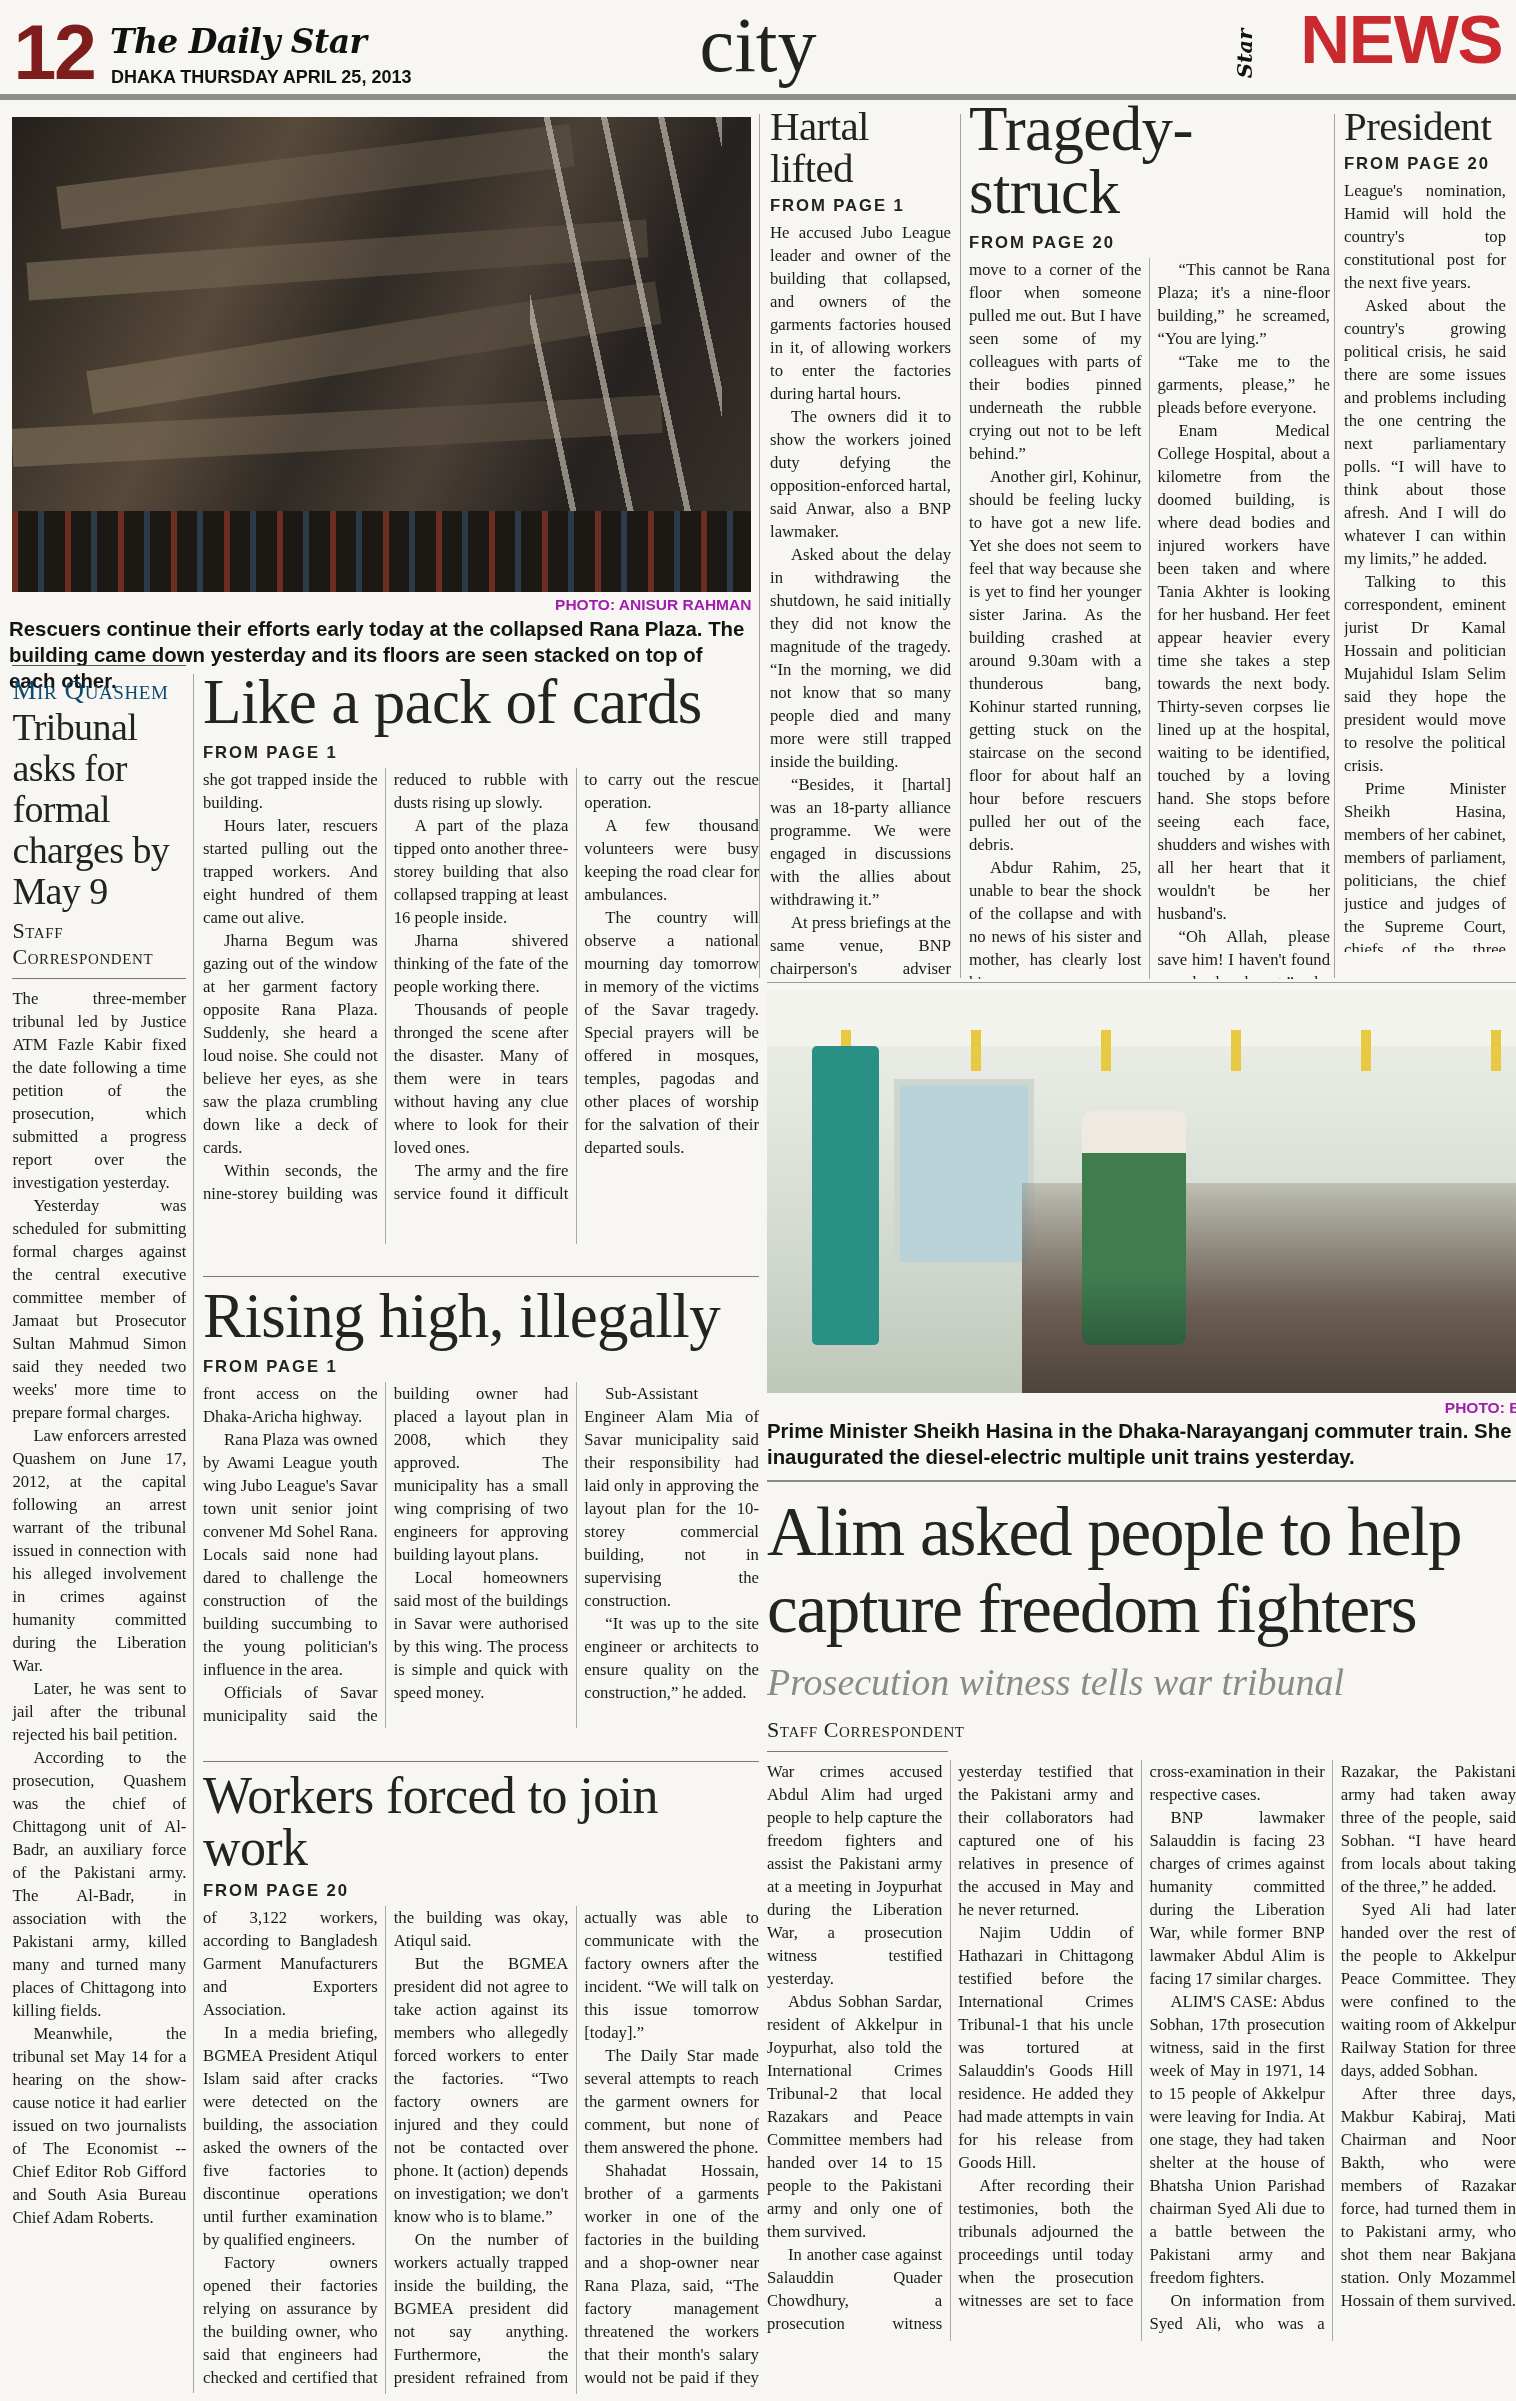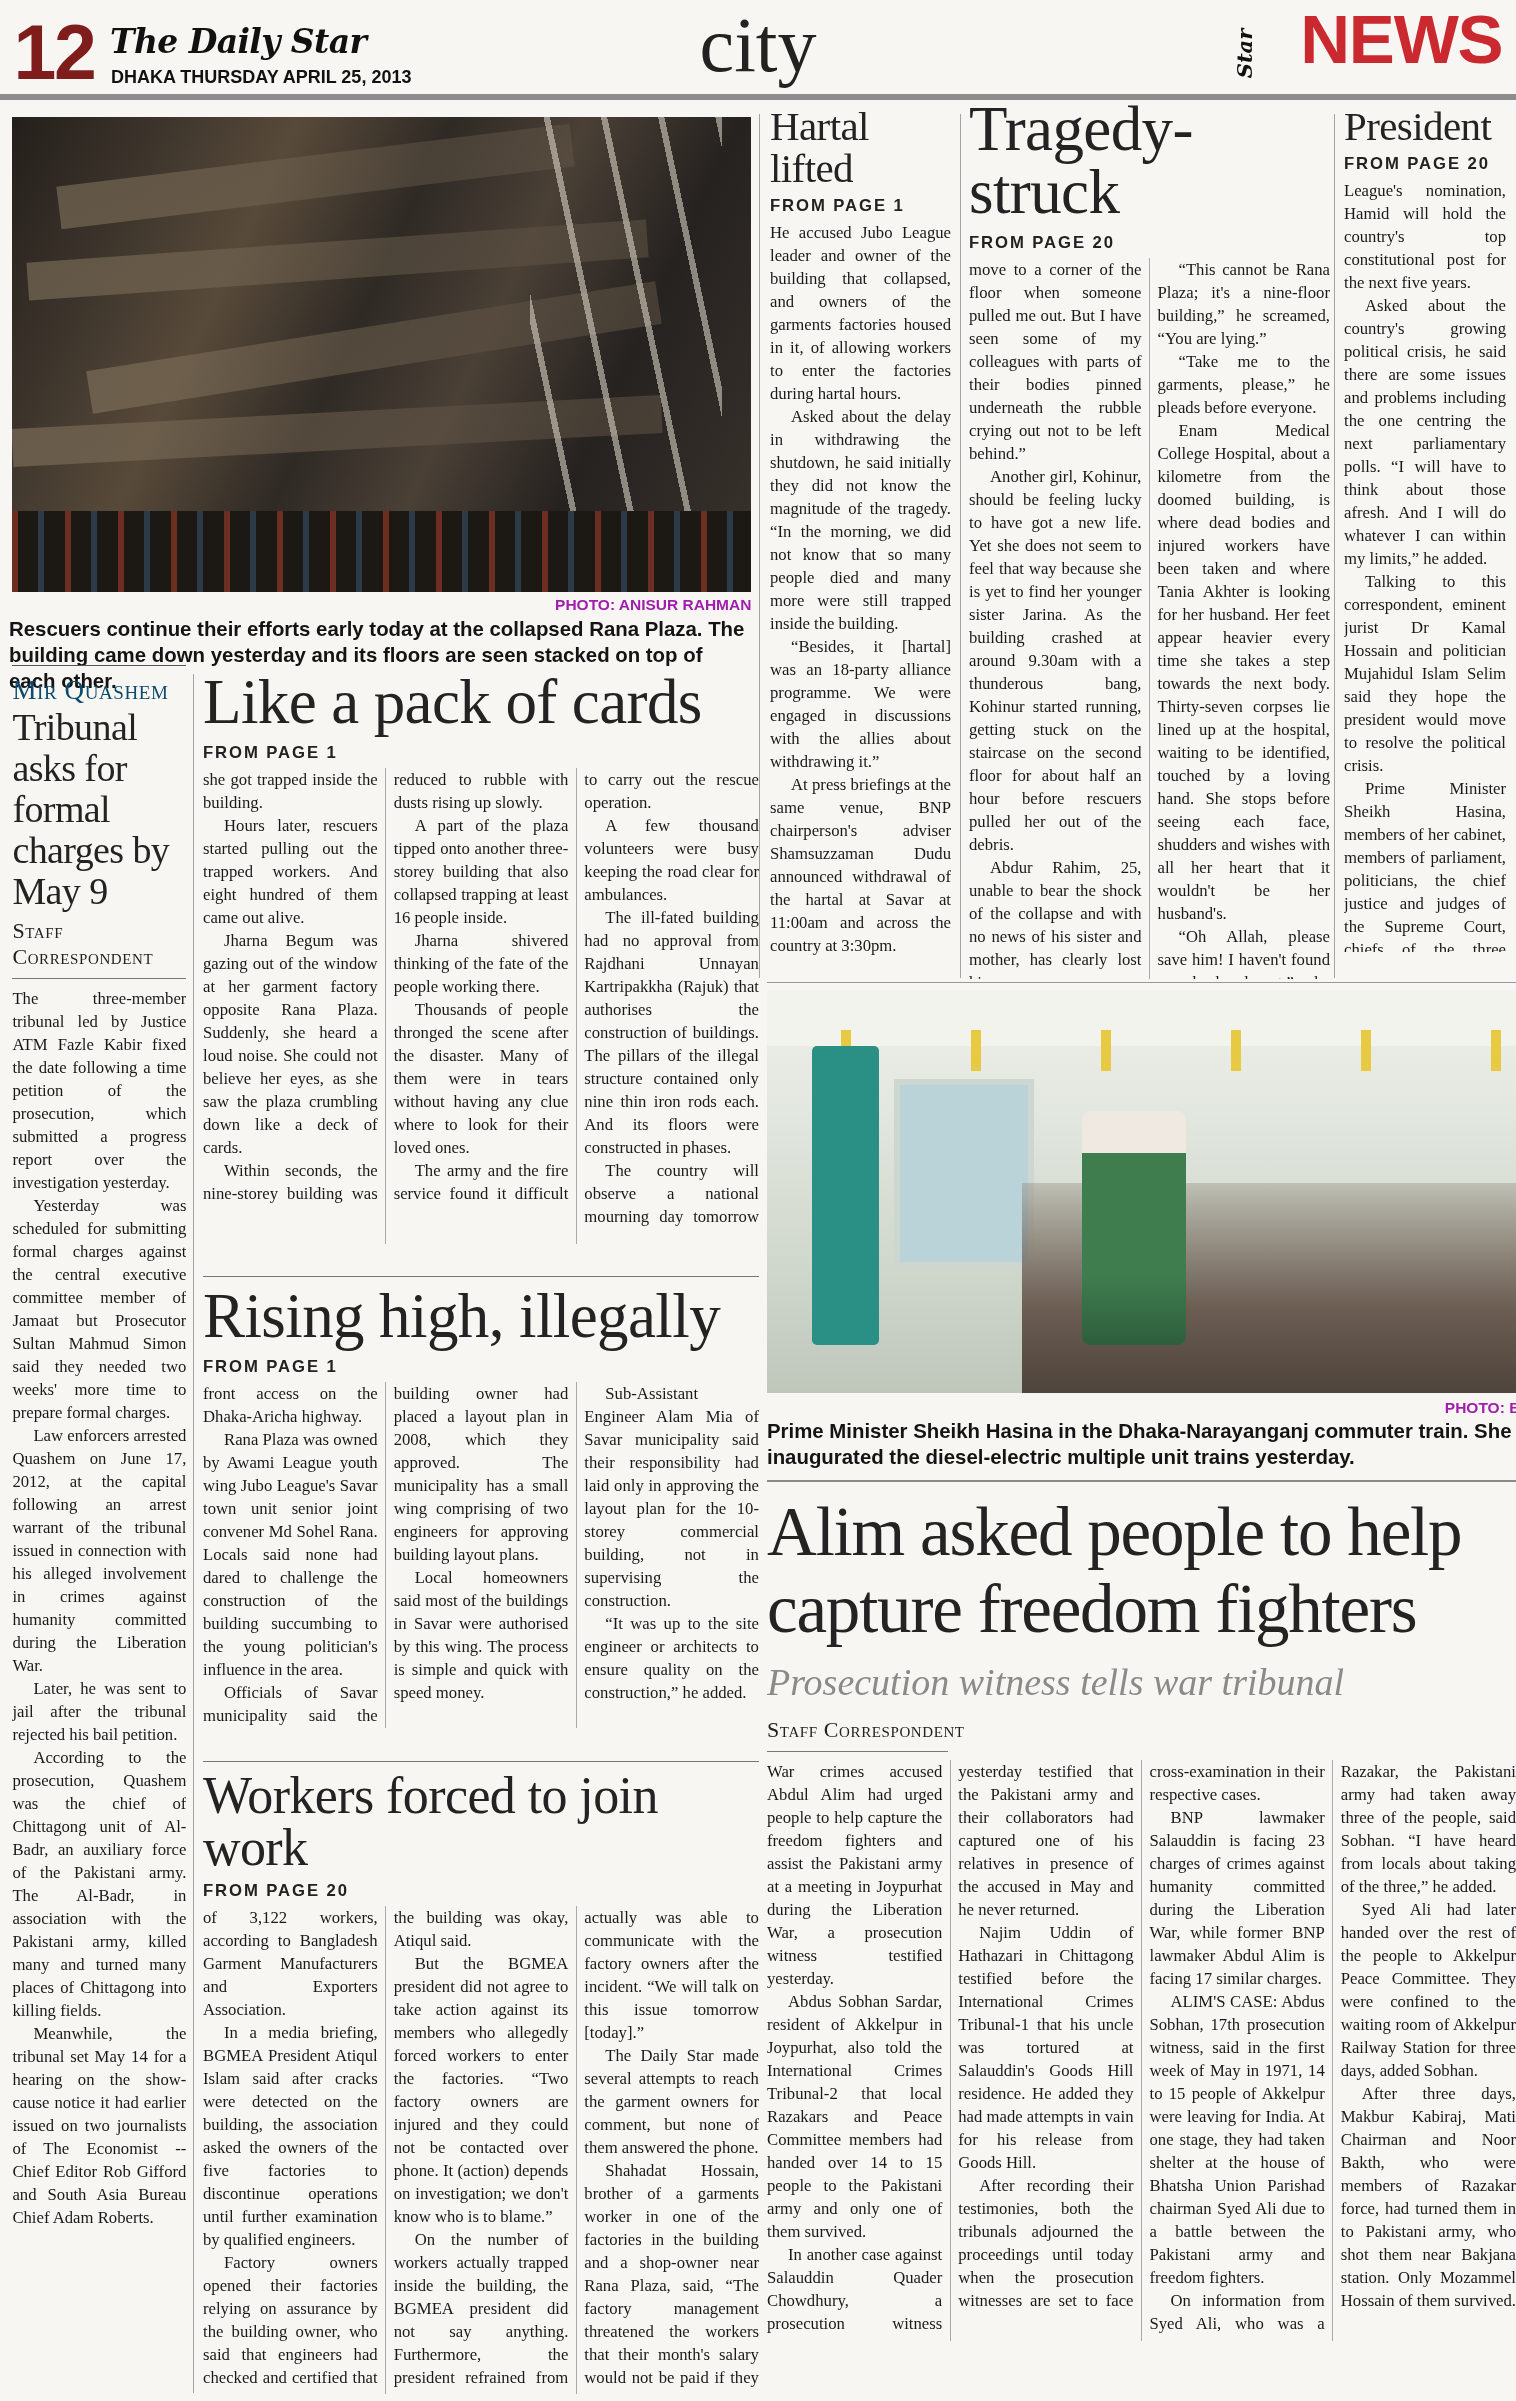--- a/index.html
+++ b/index.html
@@ -90,20 +90,21 @@
   </div>
   <div class="credit" style="position:absolute;left:12.4px;top:596px;width:739px;">PHOTO: ANISUR RAHMAN</div>
   <div class="caption" style="position:absolute;left:9px;top:616px;width:739px;">Rescuers continue their efforts early today at the collapsed Rana Plaza. The building came down yesterday and its floors are seen stacked on top of each other.</div>
 
   <div class="vrule" style="left:759px;top:114px;height:864px;"></div>
   <div style="position:absolute;left:770px;top:106px;width:181px;height:872px;overflow:hidden;">
     <h1 class="headline h-col">Hartal lifted</h1>
     <div class="frompage">FROM PAGE 1</div>
     <div class="body-flow" style="height:773px;">
         <p class="para">He accused Jubo League leader and owner of the building that collapsed, and owners of the garments factories housed in it, of allowing workers to enter the factories during hartal hours.</p>
+        <p class="para">The owners did it to show the workers joined duty defying the opposition-enforced hartal, said Anwar, also a BNP lawmaker.</p>
         <p class="para">Asked about the delay in withdrawing the shutdown, he said initially they did not know the magnitude of the tragedy. “In the morning, we did not know that so many people died and many more were still trapped inside the building.</p>
         <p class="para">“Besides, it [hartal] was an 18-party alliance programme. We were engaged in discussions with the allies about withdrawing it.”</p>
         <p class="para">At press briefings at the same venue, BNP chairperson's adviser Shamsuzzaman Dudu announced withdrawal of the hartal at Savar at 11:00am and across the country at 3:30pm.</p>
       </div>
   </div>
 
   <div class="vrule" style="left:960px;top:114px;height:864px;"></div>
   <div style="position:absolute;left:969px;top:98px;width:361px;height:881px;overflow:hidden;">
     <h1 class="headline h-big">Tragedy-struck</h1>
     <div class="frompage">FROM PAGE 20</div>
@@ -157,21 +158,20 @@
     <div class="body-cols" style="columns:3;height:476px;">
         <p class="para">she got trapped inside the building.</p>
         <p class="para">Hours later, rescuers started pulling out the trapped workers. And eight hundred of them came out alive.</p>
         <p class="para">Jharna Begum was gazing out of the window at her garment factory opposite Rana Plaza. Suddenly, she heard a loud noise. She could not believe her eyes, as she saw the plaza crumbling down like a deck of cards.</p>
         <p class="para">Within seconds, the nine-storey building was reduced to rubble with dusts rising up slowly.</p>
         <p class="para">A part of the plaza tipped onto another three-storey building that also collapsed trapping at least 16 people inside.</p>
         <p class="para">Jharna shivered thinking of the fate of the people working there.</p>
         <p class="para">Thousands of people thronged the scene after the disaster. Many of them were in tears without having any clue where to look for their loved ones.</p>
         <p class="para">The army and the fire service found it difficult to carry out the rescue operation.</p>
         <p class="para">A few thousand volunteers were busy keeping the road clear for ambulances.</p>
-        <p class="para">The ill-fated building had no approval from Rajdhani Unnayan Kartripakkha (Rajuk) that authorises the construction of buildings. The pillars of the illegal structure contained only nine thin iron rods each. And its floors were constructed in phases.</p>
         <p class="para">The country will observe a national mourning day tomorrow in memory of the victims of the Savar tragedy. Special prayers will be offered in mosques, temples, pagodas and other places of worship for the salvation of their departed souls.</p>
       </div>
   </div>
   <div class="hrule" style="left:203px;top:1276px;width:556px;height:1.2px;background:#777;"></div>
 
   <div style="position:absolute;left:203px;top:1285px;width:556px;height:472px;overflow:hidden;">
     <h1 class="headline h-big">Rising high, illegally</h1>
     <div class="frompage">FROM PAGE 1</div>
     <div class="body-cols" style="columns:3;height:346px;">
         <p class="para">front access on the Dhaka-Aricha highway.</p>

